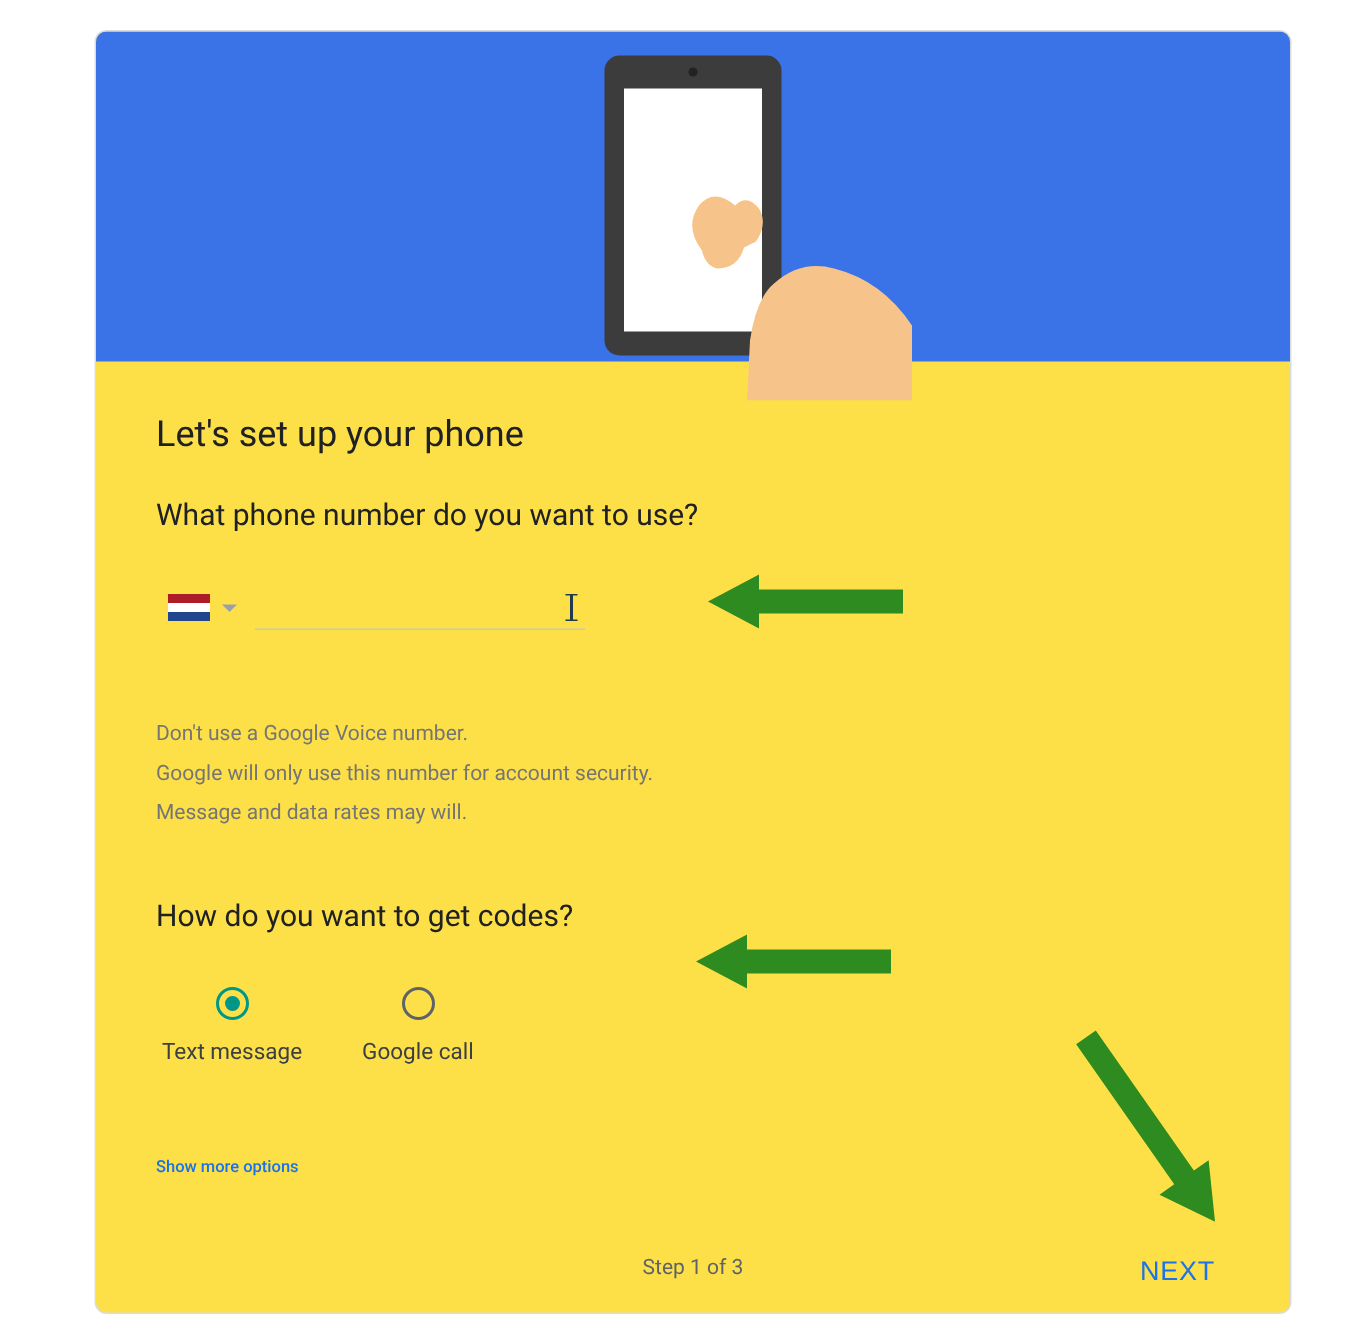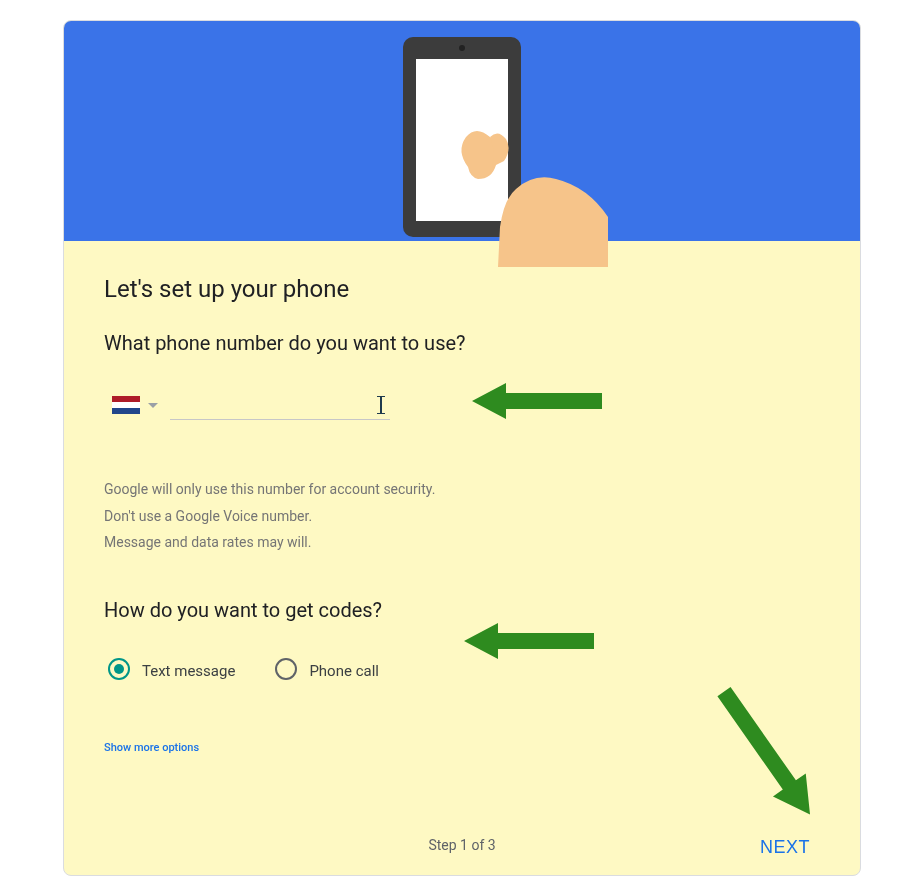--- a/index.html
+++ b/index.html
@@ -4,21 +4,21 @@
 <style>
   * { box-sizing: border-box; margin: 0; padding: 0; }
   html, body { width: 900px; height: 896px; background: #fff; font-family: Roboto, Arial, sans-serif; }
   .card {
     position: absolute;
     left: 63px; top: 20px;
     width: 798px; height: 856px;
     border: 1px solid #dadce0;
     border-radius: 8px;
     overflow: hidden;
-    background: #fef9c3;
+    background: #fde047;
   }
   .hero {
     width: 100%; height: 220px;
     background: #3a73e8;
     position: relative;
   }
   .phone {
     position: absolute; left: 50%; top: 16px; transform: translateX(-50%);
     width: 118px; height: 200px;
     background: #3c3c3c;
@@ -56,21 +56,21 @@
   .phone-input {
     width: 100%; border: none; border-bottom: 1px solid #c7c7c7;
     font-size: 16px; padding: 4px 22px 6px 2px; outline: none; color:#202124;
     background: transparent;
   }
   .cursor-icon {
     position: absolute; right: 2px; bottom: 6px; width: 14px; height: 18px;
   }
   .disclaimer { font-size: 14px; color: #757575; line-height: 1.9; margin-bottom: 42px; }
   .radio-row { display: flex; align-items: center; gap: 40px; margin-top: 18px; margin-bottom: 56px; padding-left: 4px; }
-  .radio-opt { display: flex; align-items: flex-end; gap: 12px; cursor: pointer; }
+  .radio-opt { display: flex; align-items: center; gap: 12px; cursor: pointer; flex-direction: column; }
   .radio {
     width: 22px; height: 22px; border: 2px solid #5f6368; border-radius: 50%;
     display:flex; align-items:center; justify-content:center;
   }
   .radio.selected { border-color: #009688; }
   .radio.selected::after { content:""; width:10px; height:10px; background:#009688; border-radius:50%; }
   .radio-label { font-size: 15px; color:#3c4043; }
   .more-link { color:#1a73e8; font-size:11px; font-weight:500; cursor:pointer; display:inline-block; }
   .footer {
     position:absolute; left:0; right:0; bottom:22px;
@@ -121,35 +121,35 @@
       </div>
       <div class="phone-input-wrap">
         <input class="phone-input" type="tel" value="" style="">
         <svg class="cursor-icon" viewBox="0 0 14 18">
           <path d="M3 0h3M8 0h3M7 0v18M3 18h3M8 18h3" stroke="#1f3b4d" stroke-width="2" fill="none"></path>
         </svg>
       </div>
     </div>
 
     <div class="disclaimer">
+      <div>Don't use a Google Voice number.</div>
       <div>Google will only use this number for account security.</div>
-      <div>Don't use a Google Voice number.</div>
       <div>Message and data rates may will.</div>
     </div>
 
     <div class="question">How do you want to get codes?</div>
 
     <div class="radio-row">
       <label class="radio-opt">
         <span class="radio selected"></span>
         <span class="radio-label">Text message</span>
       </label>
       <label class="radio-opt">
         <span class="radio"></span>
-        <span class="radio-label">Phone call</span>
+        <span class="radio-label">Google call</span>
       </label>
     </div>
 
     <a class="more-link">Show more options</a>
   </div>
 
   <div class="footer">
     <span class="step">Step 1 of 3</span>
     <button class="next-btn">NEXT</button>
   </div>

